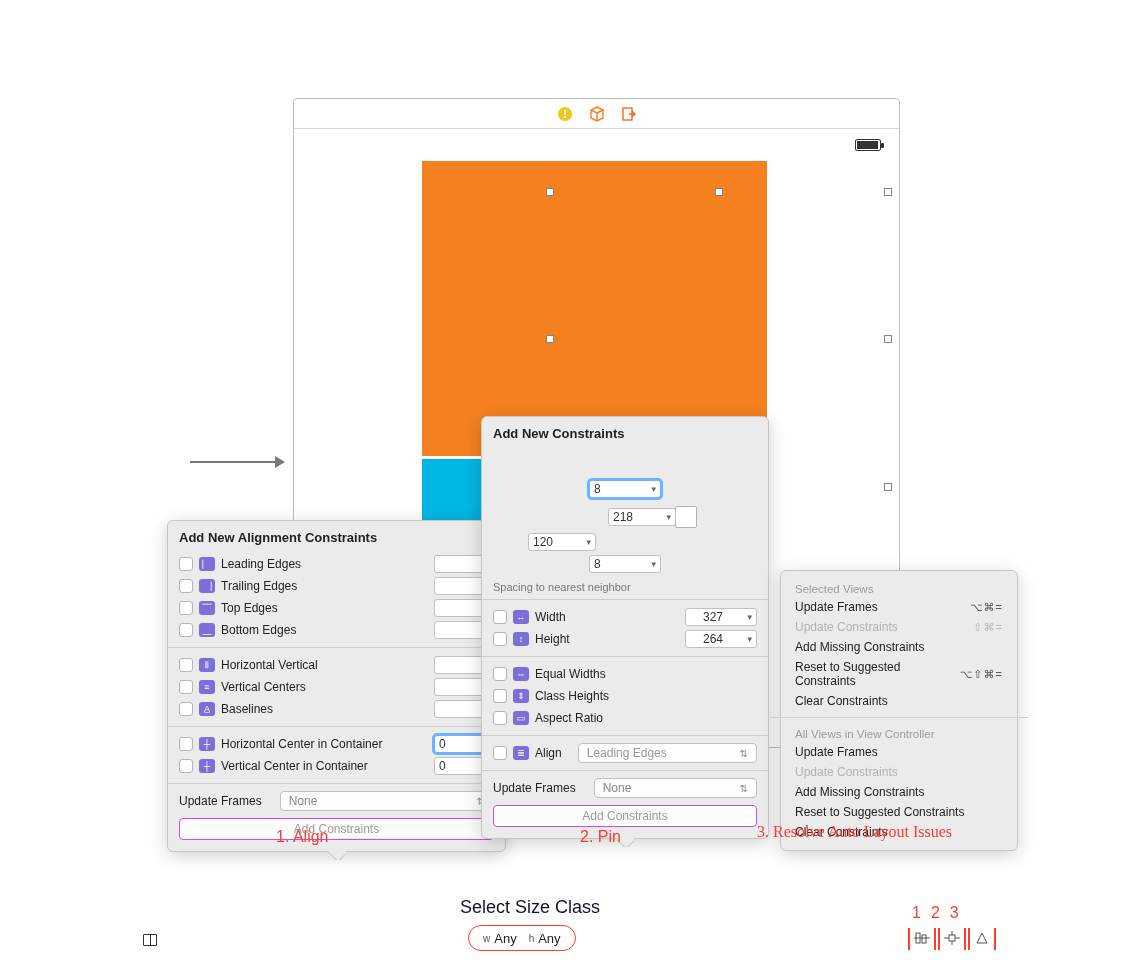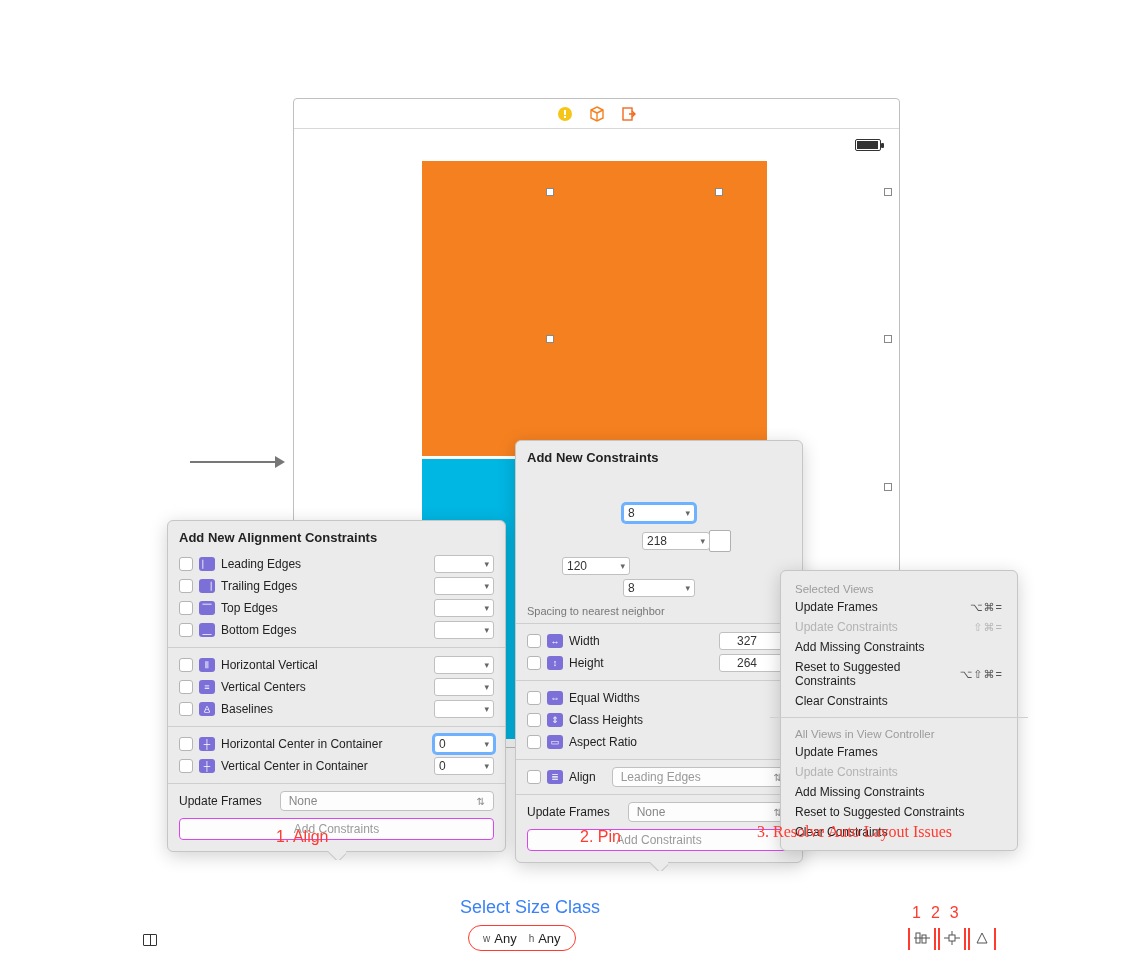--- a/index.html
+++ b/index.html
@@ -109,21 +109,21 @@
 .wide-select .caret { margin-left:auto; color:#888; font-size:10px; }
 .add-btn {
   width:100%; height:22px; margin-top:6px;
   background:#fdfdfd; border:1px solid #d946ef; border-radius:4px;
   display:flex; align-items:center; justify-content:center; color:#9a9a9a;
 }
 
 #align-pop { left:167px; top:520px; width:339px; }
 #align-pop .combo { width:60px; }
 
-#pin-pop { left:481px; top:440px; width:288px;margin-left:34px; }
+#pin-pop { left:481px; top:416px; width:288px; }
 #pin-pop .spacing-grid {
   display:grid; grid-template-columns: 72px 34px 72px; grid-template-rows: 24px 24px 24px;
   justify-content:center; align-items:center; gap:4px 8px;
 }
 #pin-pop .center-box { width:22px; height:22px; border:1px solid #b0b0b0; background:#fff; border-radius:2px; justify-self:center; }
 #pin-pop .combo.sm { width:68px; justify-content:flex-end; }
 #pin-pop .size-combo { width:72px;padding-left:17px; }
 
 #resolve-pop { left:780px; top:570px; width:238px; padding:8px 0; }
 #resolve-pop .grp-title { color:#9c9c9c; font-size:11.5px; padding:4px 14px 2px; }
@@ -138,21 +138,21 @@
 .pop-arrow::before {
   content:""; position:absolute; left:2px; top:-8px; width:14px; height:14px; background:#ecebec;
   border:1px solid #c7c6c6; transform:rotate(45deg);
 }
 
 .caption { position:absolute; color:#ff3b30; font-size:16px; }
 #cap-align { left:276px; top:828px; }
 #cap-pin   { left:580px; top:828px; }
 #cap-resolve { left:757px; top:823px;font-family:Liberation Serif, serif; }
 
-#sel-size-label { position:absolute; left:460px; top:897px; color:#3b82f6; font-size:18px; }
+#sel-size-label { position:absolute; left:460px; top:897px; color:#0f172a; font-size:18px; }
 .pill {
   position:absolute; left:468px; top:925px;
   border:1.5px solid #ff3b30; border-radius:14px; height:26px; padding:0 14px;
   display:flex; align-items:center; gap:4px; font-size:13px;
 }
 .pill .pre { font-size:10px; color:#555; }
 
 .numlabels { position:absolute; left:912px; top:904px; color:#ff3b30; font-size:16px; display:flex; gap:10px; }
 .icon-row { position:absolute; left:908px; top:928px; display:flex; gap:2px; }
 .icon-row .red-wrap { border-left:2px solid #ff3b30; border-right:2px solid #ff3b30; padding:2px 3px; }

